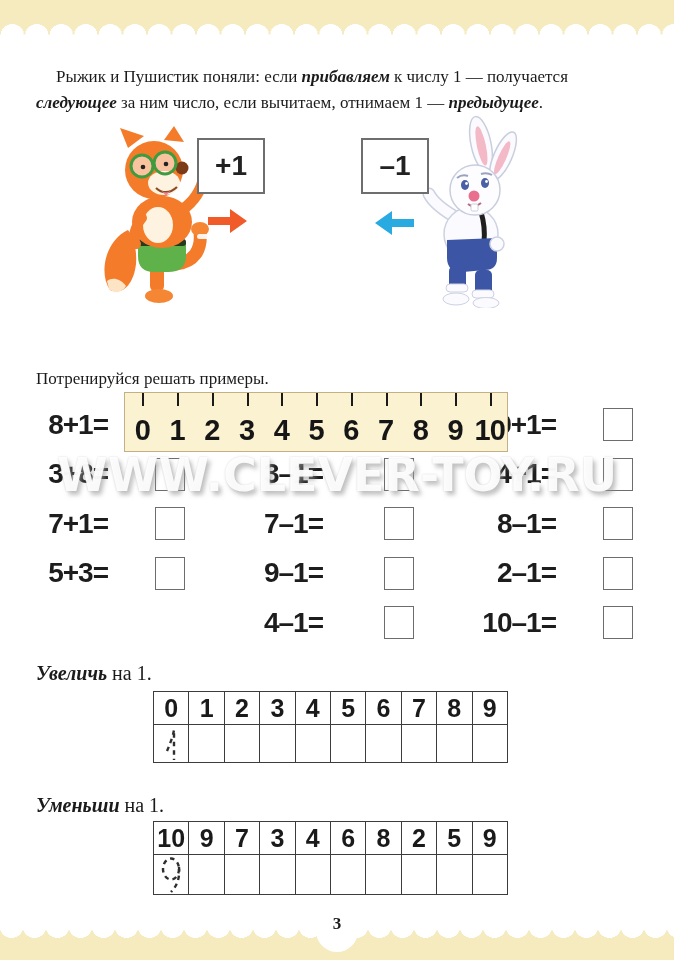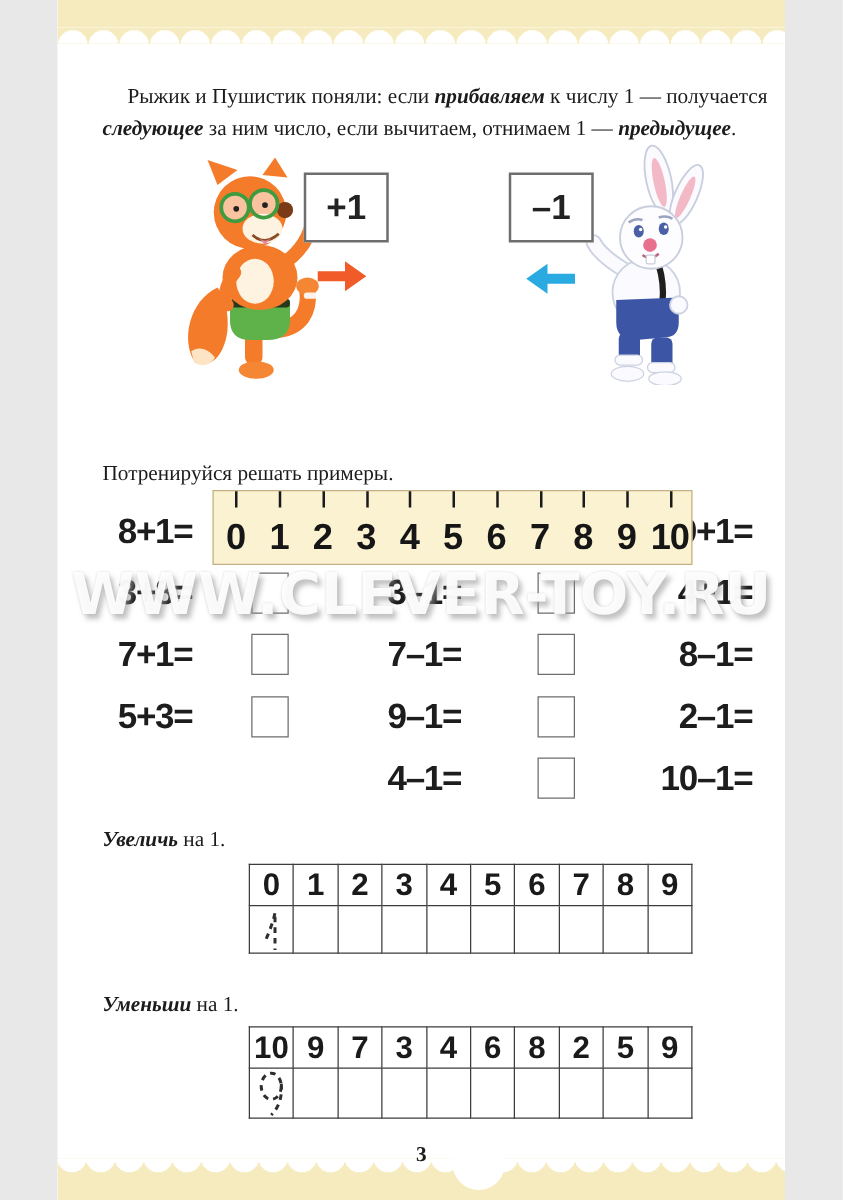--- a/index.html
+++ b/index.html
@@ -1,16 +1,16 @@
 <!DOCTYPE html>
 <html><head>
 <meta charset="utf-8">
 <style>
   html,body{margin:0;padding:0;background:#e8e8e8;}
-  .page{position:relative;width:582px;height:960px;margin:0 auto;background:#ffffff;overflow:hidden;
+  .page{position:relative;width:674px;height:960px;margin:0 auto;background:#ffffff;overflow:hidden;
         font-family:"Liberation Serif",serif;color:#1b1b1b;}
 
   
   .band-top{position:absolute;top:0;left:0;width:100%;height:22px;background:#f6ebbe;}
   .band-top-scallops{position:absolute;top:22px;left:0;width:100%;height:13px;background-color:#f6ebbe;
         background-image:radial-gradient(circle 12px at 50% 14px,#ffffff 98%,rgba(255,255,255,0) 100%);
         background-size:24.5px 13px;}
   .band-bottom{position:absolute;bottom:0;left:0;width:100%;height:20px;background:#f6ebbe;z-index:2;}
   .band-bottom-points{position:absolute;bottom:20px;left:0;width:100%;height:13px;background-color:#f6ebbe;
         background-image:radial-gradient(circle 12px at 50% -1px,#ffffff 98%,rgba(255,255,255,0) 100%);
@@ -59,21 +59,21 @@
         margin-left:3px;box-sizing:border-box;}
   .answer-box + .answer-box{margin-left:-1.5px;}
 
   
   .watermark{position:absolute;left:0;top:448px;width:100%;text-align:center;z-index:6;pointer-events:none;
         font-family:"DejaVu Sans",sans-serif;font-weight:bold;font-size:46px;letter-spacing:0px;
         color:rgba(255,255,255,0.92);
         text-shadow:3px 4px 4px rgba(145,145,145,0.55),0 0 2px rgba(190,190,190,0.6);}
 
   
-  .sec-label{position:absolute;left:36px;font-size:17px;}
+  .sec-label{position:absolute;left:36px;font-size:20px;}
   .sec-label .em{font-weight:bold;font-style:italic;}
   .lbl-increase{top:662px;}
   .lbl-decrease{top:794px;}
   table.num-table{position:absolute;border-collapse:collapse;table-layout:fixed;background:#fff;}
   .tbl-increase{left:153px;top:691px;}
   .tbl-decrease{left:153px;top:821px;}
   table.num-table td{width:34.4px;border:1.6px solid #3c3c3c;text-align:center;vertical-align:middle;
         font-family:"Liberation Sans",sans-serif;font-weight:bold;font-size:25px;color:#1a1a1a;padding:0;}
   table.num-table tr.head td{height:32px;}
   table.num-table tr.write td{height:36px;}

